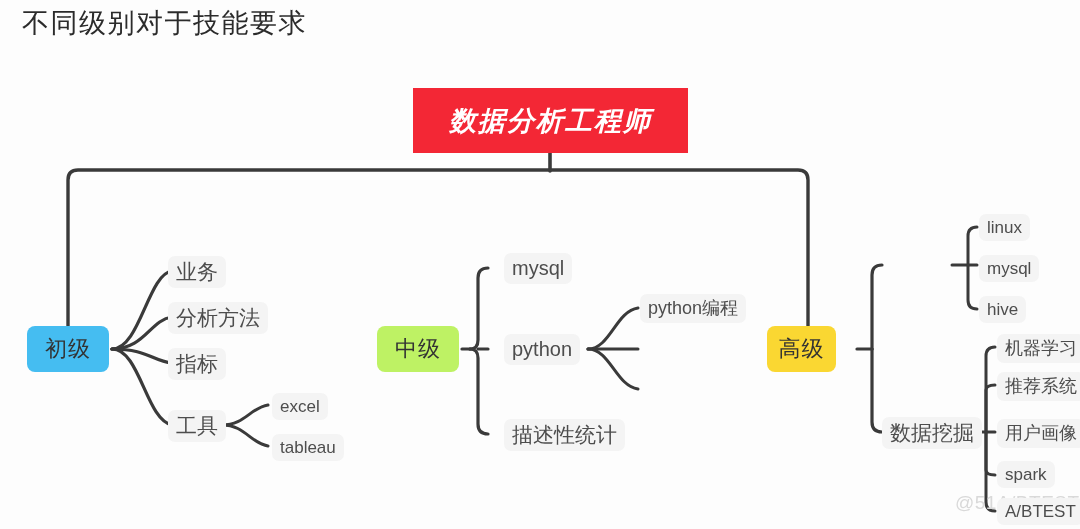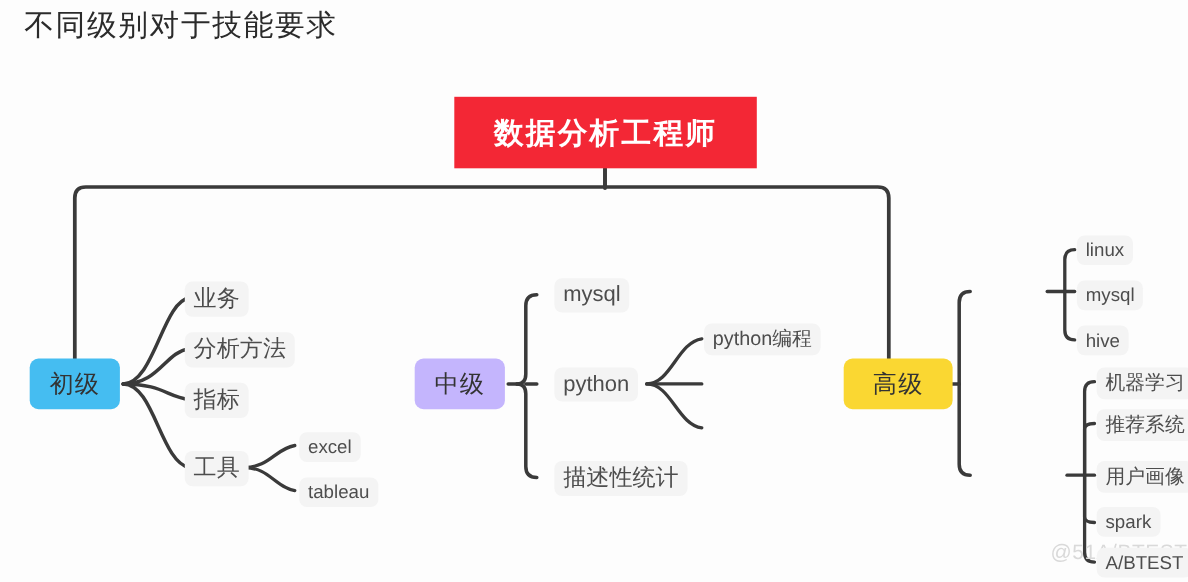--- a/index.html
+++ b/index.html
@@ -40,20 +40,21 @@
     position: absolute;
     left: 413px;
     top: 88px;
     width: 275px;
     height: 65px;
     background: #f32735;
     display: flex;
     align-items: center;
     justify-content: center;
     z-index: 5;
+    font-style: italic;
   }
   #root-node .root-label {
     color: #ffffff;
     font-size: 27px;
     font-weight: bold;
     letter-spacing: 2px;
     white-space: nowrap;
   }
 
   
@@ -65,22 +66,22 @@
     justify-content: center;
     z-index: 4;
   }
   .level-box .level-label {
     font-size: 22px;
     color: #333333;
     letter-spacing: 1px;
     white-space: nowrap;
   }
   #level-junior  { left: 27px;  top: 326px; width: 82px; height: 46px; background: #45bdf1; }
-  #level-mid     { left: 377px; top: 326px; width: 82px; height: 46px; background: #c4b5fd; }
-  #level-senior  { left: 767px; top: 326px; width: 99px; height: 46px; background: #fad732; }
+  #level-mid     { left: 377px; top: 326px; width: 82px; height: 46px; background: #bef264; }
+  #level-senior  { left: 767px; top: 326px; width: 69px; height: 46px; background: #fad732; }
 
   
   .node {
     position: absolute;
     background: #f4f4f4;
     border-radius: 7px;
     padding: 3px 8px;
     color: #4d4d4d;
     white-space: nowrap;
     z-index: 3;
@@ -173,20 +174,21 @@
   <div class="node cn" style="left:168px; top:348px;">指标</div>
   <div class="node cn" style="left:168px; top:410px;">工具</div>
   <div class="node en-s" style="left:272px; top:393px;">excel</div>
   <div class="node en-s" style="left:272px; top:434px;">tableau</div>
 
   <div class="node en" style="left:504px; top:253px;">mysql</div>
   <div class="node en" style="left:504px; top:334px;">python</div>
   <div class="node cn" style="left:504px; top:419px;">描述性统计</div>
   <div class="node cn-s" style="left:640px; top:294px;">python编程</div>
 
+  <div class="node cn" style="left:882px; top:417px;">数据挖掘</div>
 
   <div class="node en-s" style="left:979px; top:214px;">linux</div>
   <div class="node en-s" style="left:979px; top:255px;">mysql</div>
   <div class="node en-s" style="left:979px; top:296px;">hive</div>
 
   <div class="node cn-s" style="left:997px; top:334px;">机器学习</div>
   <div class="node cn-s" style="left:997px; top:372px;">推荐系统</div>
   <div class="node cn-s" style="left:997px; top:419px;">用户画像</div>
   <div class="node en-s" style="left:997px; top:461px;">spark</div>
   <div class="node en-s" style="left:997px; top:498px;">A/BTEST</div>

